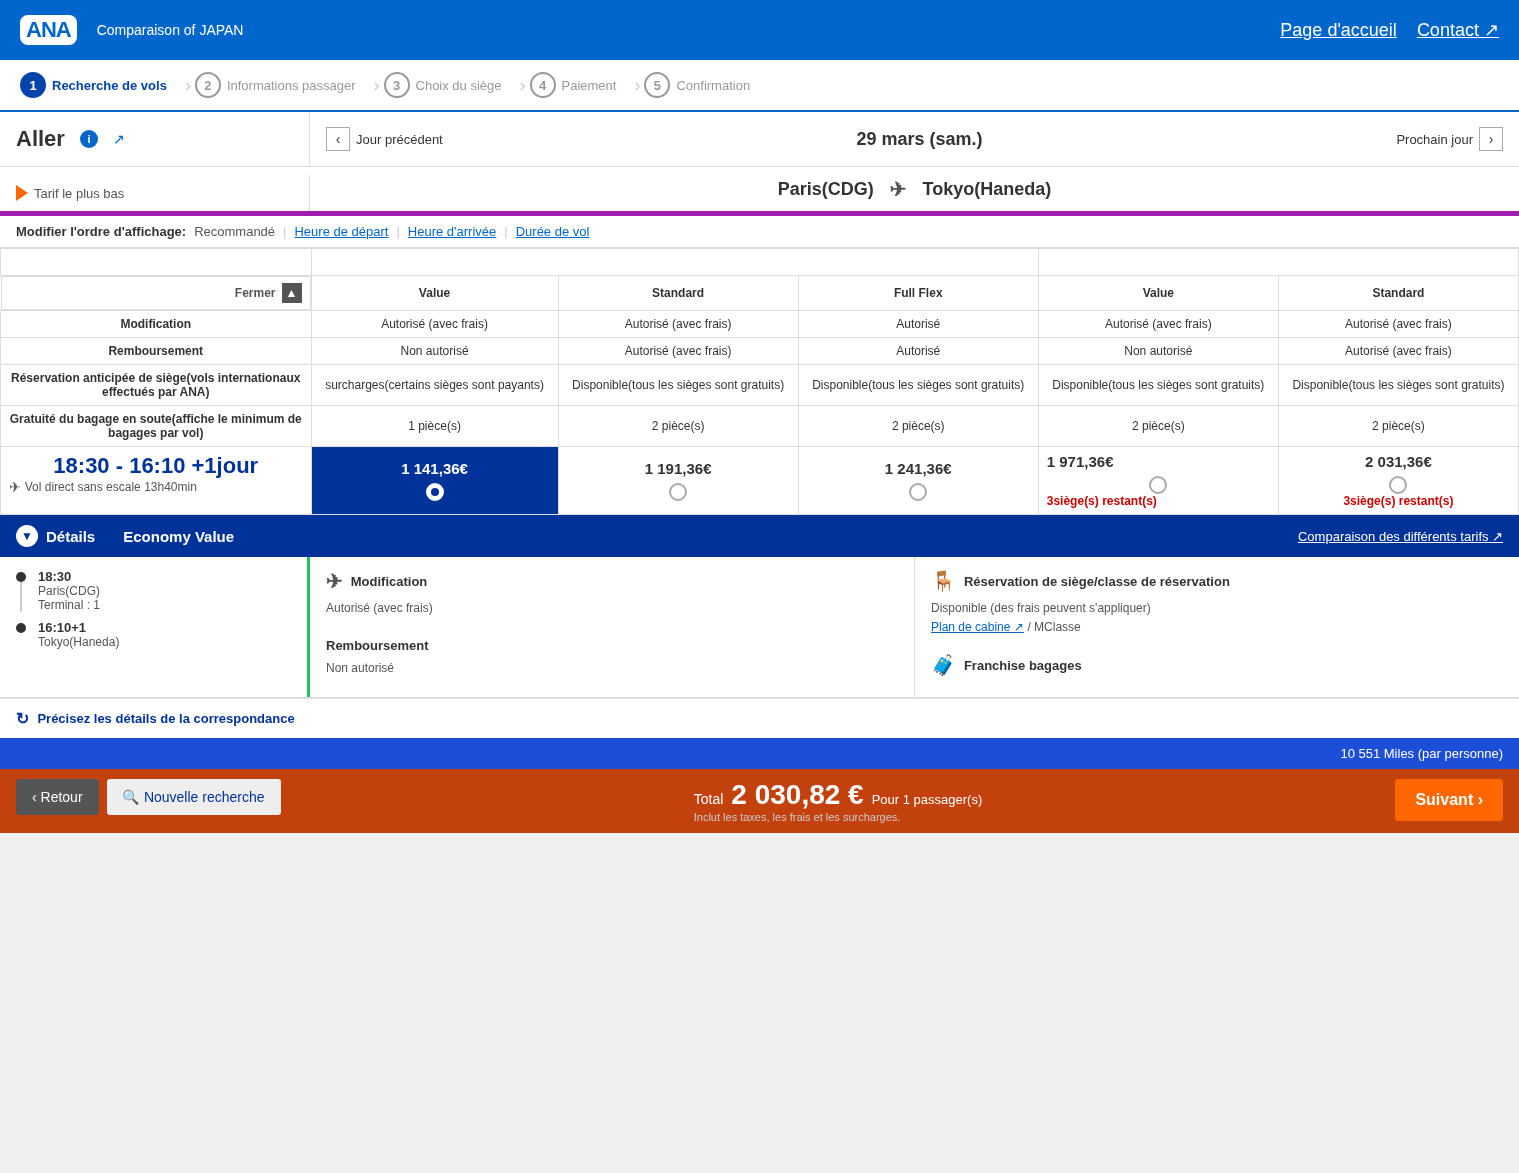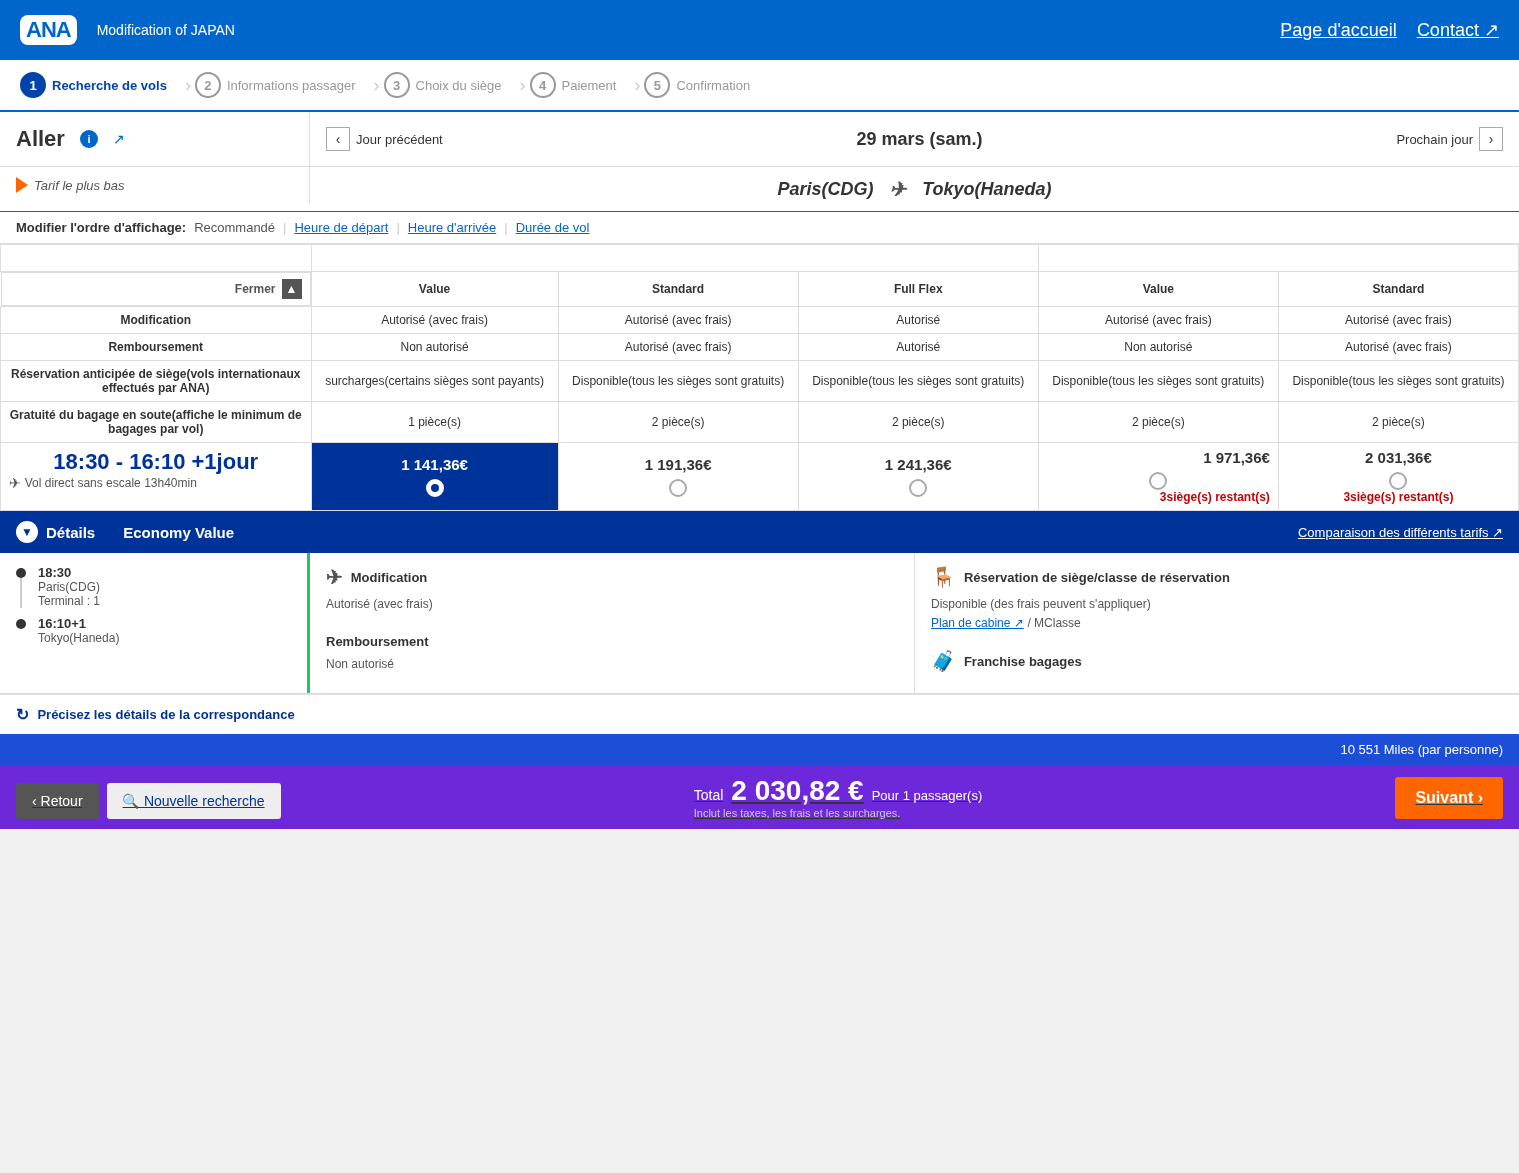--- a/index.html
+++ b/index.html
@@ -164,23 +164,22 @@
     }
     .current-date {
       font-size: 18px;
       font-weight: bold;
       color: #333;
     }
 
     
     .route-bar {
       display: flex;
-      align-items: flex-start;
-      border-bottom: 1px solid #a21caf;
-      font-style: italic;
+      align-items: flex-end;
+      border-bottom: 5px solid #a21caf;
     }
     .tarif-badge {
       width: 310px;
       min-width: 310px;
       padding: 10px 16px;
       display: flex;
       align-items: center;
       gap: 6px;
       border-right: 1px solid #ddd;
     }
@@ -426,26 +425,25 @@
     .miles-bar {
       background: #1d4ed8;
       color: white;
       text-align: right;
       padding: 8px 16px;
       font-size: 13px;
     }
 
     
     .footer-bar {
-      background: #6d28d9;
-      display: flex;
-      align-items: flex-end;
+      background: #c2410c;
+      display: flex;
+      align-items: flex-start;
       justify-content: space-between;
       padding: 10px 16px;
-      text-decoration: underline;
     }
     .footer-left {
       display: flex;
       gap: 8px;
     }
     .btn-back, .btn-new-search {
       padding: 10px 16px;
       border: none;
       cursor: pointer;
       font-size: 14px;
@@ -488,21 +486,21 @@
   </style>
 </head>
 <body>
 
 <div>
 
   <div class="header">
     <div class="header-logo">
       <span class="logo-ana">ANA</span>
       <span class="logo-slash"></span>
-      <span class="logo-tagline">Modification of JAPAN</span>
+      <span class="logo-tagline">Comparaison of JAPAN</span>
     </div>
     <div class="header-nav">
       <a href="#">Page d'accueil</a>
       <a href="#">Contact ↗</a>
     </div>
   </div>
 
   <div class="steps-bar">
     <div class="step">
       <div class="step-num active">1</div>
@@ -643,21 +641,21 @@
           </div>
         </td>
         <td class="price-cell price-normal" style="text-align:center;">
           <div class="price-amount">1 191,36€</div>
           <div class="radio-circle dark"></div>
         </td>
         <td class="price-cell price-normal" style="text-align:center;">
           <div class="price-amount">1 241,36€</div>
           <div class="radio-circle dark"></div>
         </td>
-        <td class="price-cell price-normal" style="text-align:right;margin-top:20px;">
+        <td class="price-cell price-normal" style="text-align:left;margin-top:20px;">
           <div class="price-amount">1 971,36€</div>
           <div class="radio-circle dark"></div>
           <div class="seats-remaining">3siège(s) restant(s)</div>
         </td>
         <td class="price-cell price-normal" style="text-align:center;">
           <div class="price-amount">2 031,36€</div>
           <div class="radio-circle dark"></div>
           <div class="seats-remaining">3siège(s) restant(s)</div>
         </td>
       </tr>

